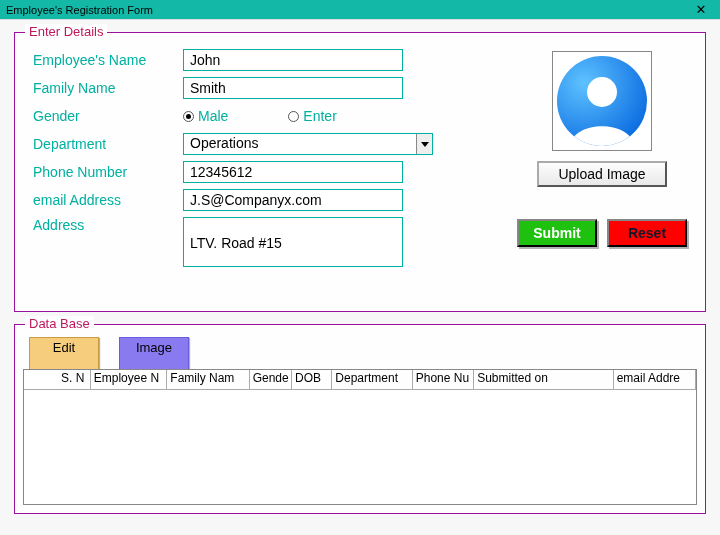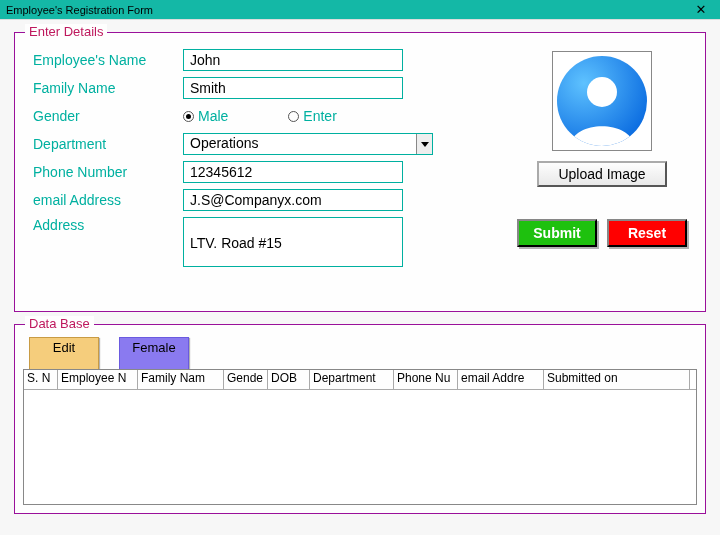--- a/index.html
+++ b/index.html
@@ -135,21 +135,21 @@
     display:flex; gap: 10px;
   }
   .btn {
     height: 28px; width: 80px;
     border:2px outset #333;
     font-size: 14px; font-weight:bold;
     text-align:center; line-height:24px;
     box-shadow: 2px 2px 0 rgba(0,0,0,.3);
   }
   .btn.submit { background:#1ec10e; color:#fff;}
-  .btn.reset  { background:#ff0000; color:#ffffff; }
+  .btn.reset  { background:#ff0000; color:#0f172a; }
 
   
   .db-buttons {
     position:absolute; top:12px; left:14px; display:flex; gap:20px;
   }
   .db-btn {
     height:36px; width:70px; text-align:center; line-height:20px;
     font-size:13px;
     box-shadow: 1px 1px 1px rgba(0,0,0,.3);
   }
@@ -266,29 +266,29 @@
     <div class="btn submit">Submit</div>
     <div class="btn reset">Reset</div>
   </div>
 </div>
 
 <div class="group database">
   <div class="group-legend">Data Base</div>
 
   <div class="db-buttons">
     <div class="db-btn edit">Edit</div>
-    <div class="db-btn delete">Female</div>
+    <div class="db-btn delete">Image</div>
   </div>
 
   <div class="grid">
     <div class="grid-header" id="grid-header">
-        <div style="width: 34px;">S. N</div>
+        <div style="width: 34px; margin-left: 34px;">S. N</div>
         <div style="width: 80px;">Employee N</div>
         <div style="width: 86px;">Family Nam</div>
         <div style="width: 44px;">Gende</div>
         <div style="width: 42px;">DOB</div>
         <div style="width: 84px;">Department</div>
         <div style="width: 64px;">Phone Nu</div>
+        <div style="width: 146px;">Submitted on</div>
         <div style="width: 86px;">email Addre</div>
-        <div style="width: 146px;">Submitted on</div>
       </div>
   </div>
 </div>
 
 </body></html>

